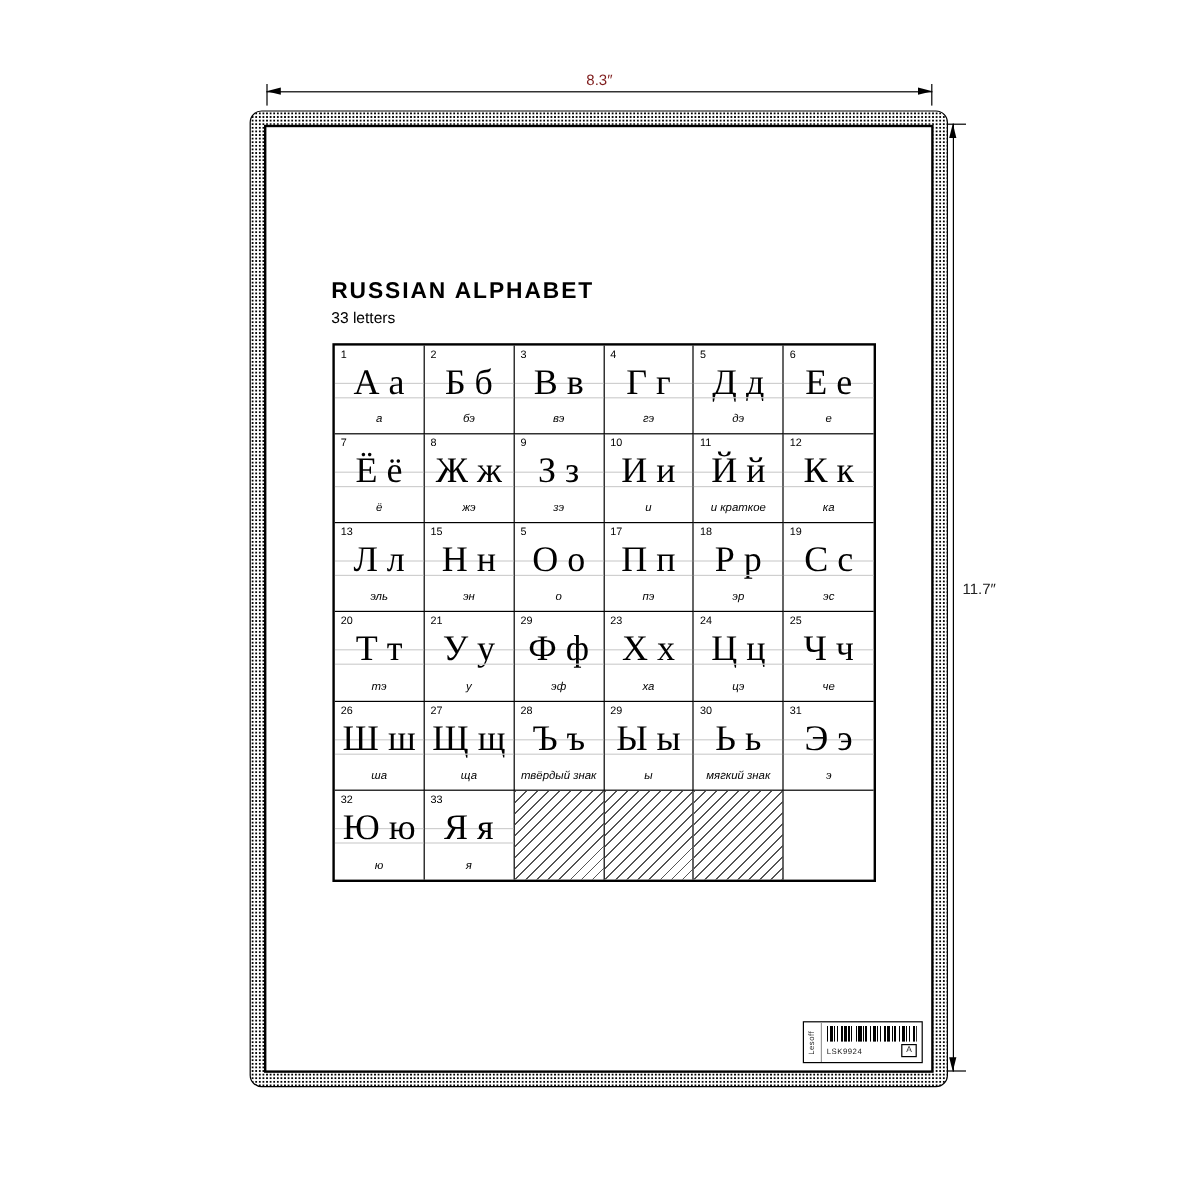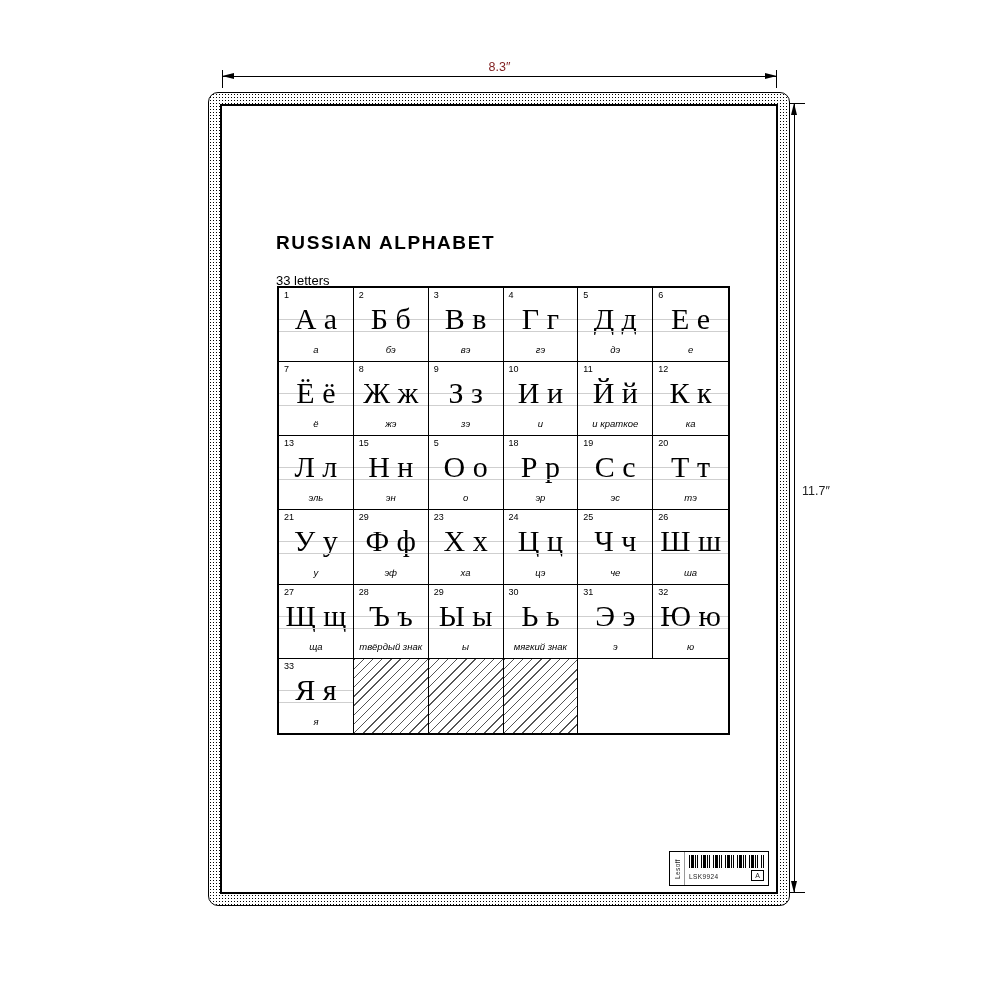--- a/index.html
+++ b/index.html
@@ -29,21 +29,21 @@
     position:absolute;left:208px;top:92px;width:582px;height:814px;box-sizing:border-box;
     border:1.5px solid #000;border-radius:10px;background-color:#fff;
     background-image:radial-gradient(circle,#000 0.55px,transparent 0.8px);
     background-size:3px 3px;
   }
   .poster-inner{
     position:absolute;left:11px;top:11px;right:11px;bottom:11px;box-sizing:border-box;
     border:2.5px solid #000;background:#fff;
   }
   .poster-title{position:absolute;left:54px;top:127px;font-size:19px;font-weight:bold;letter-spacing:1.6px;line-height:19px;}
-  .poster-subtitle{position:absolute;left:54px;top:167px;font-size:13px;line-height:15px;text-align:center;}
+  .poster-subtitle{position:absolute;left:54px;top:151px;font-size:13px;line-height:15px;text-align:center;}
   
   .alpha-grid{
     position:absolute;left:55px;top:180px;width:453px;height:449px;box-sizing:border-box;
     border:2px solid #000;display:grid;
     grid-template-columns:repeat(6,1fr);grid-template-rows:repeat(6,1fr);background:#fff;
   }
   .cell{position:relative;box-sizing:border-box;border-right:1px solid #000;border-bottom:1px solid #000;overflow:hidden;}
   .alpha-grid > .cell:nth-child(6n){border-right:none;}
   .alpha-grid > .cell:nth-child(n+31){border-bottom:none;}
   .cell::before,.cell::after{content:'';position:absolute;left:0;right:0;height:1px;background:#cfcfcf;}
@@ -169,20 +169,25 @@
         </div>
         <div class="cell">
           <span class="cell-num">15</span>
           <div class="cell-letters">Н н</div>
           <div class="cell-name">эн</div>
         </div>
         <div class="cell">
           <span class="cell-num">5</span>
           <div class="cell-letters">О о</div>
           <div class="cell-name">о</div>
+        </div>
+        <div class="cell">
+          <span class="cell-num">17</span>
+          <div class="cell-letters">П п</div>
+          <div class="cell-name">пэ</div>
         </div>
         <div class="cell">
           <span class="cell-num">18</span>
           <div class="cell-letters">Р р</div>
           <div class="cell-name">эр</div>
         </div>
         <div class="cell">
           <span class="cell-num">19</span>
           <div class="cell-letters">С с</div>
           <div class="cell-name">эс</div>

